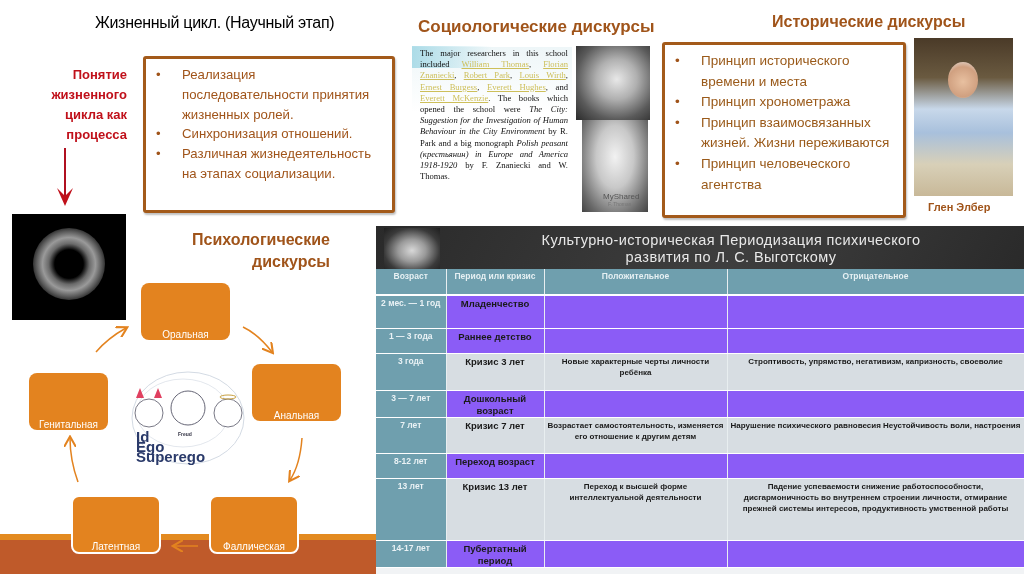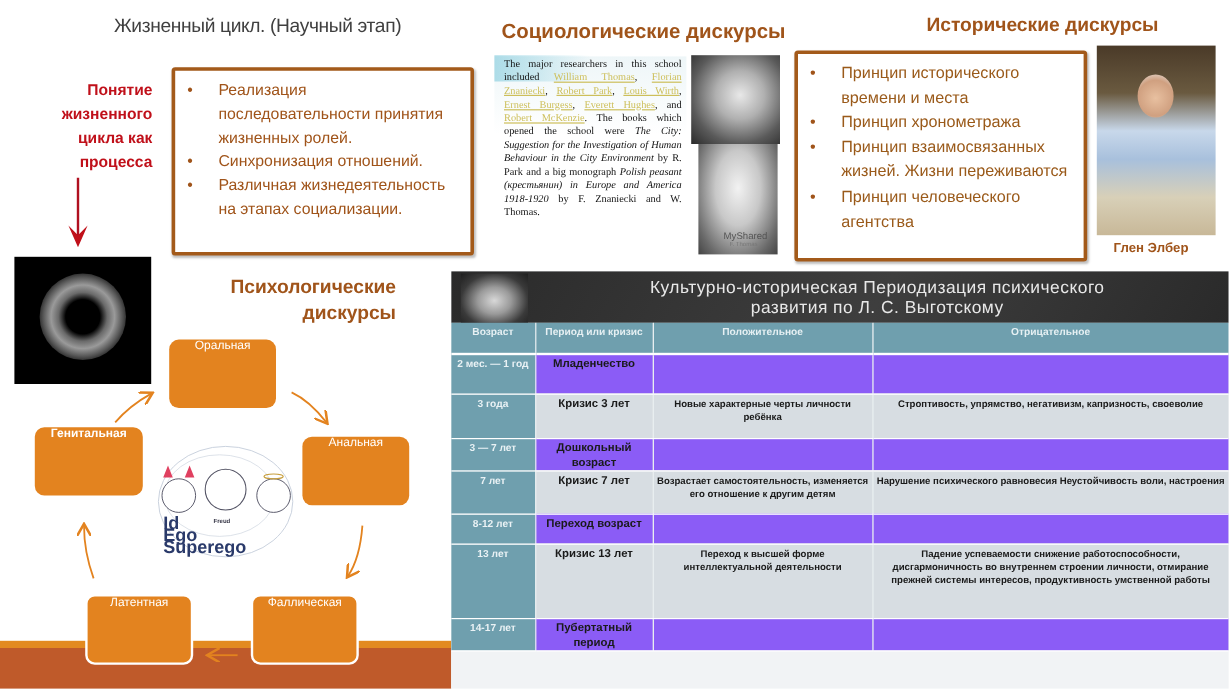--- a/index.html
+++ b/index.html
@@ -6,21 +6,21 @@
   html, body { width: 1024px; height: 574px; overflow: hidden; background: #ffffff; }
   body { position: relative; font-family: "Liberation Sans", "DejaVu Sans", sans-serif; }
 
   .abs { position: absolute; }
 
   
   .band-top { left: 0; top: 534px; width: 376px; height: 6px; background: #e38a20; }
   .band { left: 0; top: 540px; width: 376px; height: 34px; background: #bf5a2a; }
 
   
-  .title-main { left: 95px; top: 14px; font-size: 16px; color: #404040; letter-spacing: -0.3px; }
+  .title-main { left: 95px; top: 14px; font-size: 16px; color: #000000; letter-spacing: -0.3px; }
   .title-soc { left: 418px; top: 17px; font-size: 17px; font-weight: bold; color: #a0541a; }
   .title-hist { left: 772px; top: 13px; font-size: 16px; font-weight: bold; color: #a0541a; }
   .title-psy { left: 170px; top: 229px; width: 160px; font-size: 16px; font-weight: bold; color: #a0541a; text-align: right; line-height: 22px; }
 
   
   .concept { left: 22px; top: 65px; width: 105px; font-size: 13px; font-weight: bold; color: #c0101a; text-align: right; line-height: 20px; }
   .red-arrow { left: 55px; top: 148px; width: 20px; height: 62px; }
 
   
   .box { border: 3px solid #a35a1a; border-radius: 3px; background: #fff; box-shadow: 1px 2px 2px rgba(0,0,0,0.25); }
@@ -46,27 +46,27 @@
   
   .photo-elder { left: 914px; top: 38px; width: 99px; height: 158px; background: linear-gradient(180deg, #4a3a28 0%, #6a5a40 25%, #c8d8ea 45%, #a8c0dc 60%, #d8d0b8 80%, #c8b898 100%); }
   .elder-head { left: 948px; top: 62px; width: 30px; height: 36px; border-radius: 50%; background: radial-gradient(circle at 50% 55%, #e8c0a0 0%, #d0a080 60%, #e8e8e8 100%); }
   .elder-caption { left: 928px; top: 201px; font-size: 11px; font-weight: bold; color: #a0541a; }
 
   
   .spiral { left: 12px; top: 214px; width: 114px; height: 106px; background: #000; }
   .spiral-ring { left: 33px; top: 228px; width: 72px; height: 72px; border-radius: 50%; background: radial-gradient(circle, #000 0%, #000 28%, #6a6a6a 40%, #9a9a9a 52%, #5a5a5a 64%, #1a1a1a 75%, #000 100%); }
 
   
-  .node { background: #e3831f; border-radius: 8px; color: #fff; font-size: 10px; display: flex; align-items: flex-start; justify-content: center; }
+  .node { background: #e3831f; border-radius: 8px; color: #fff; font-size: 10px; display: flex; align-items: flex-end; justify-content: center; }
   .node-border { border: 2px solid #fff; }
   .node-oral { left: 141px; top: 283px; width: 89px; height: 57px; }
   .node-anal { left: 252px; top: 364px; width: 89px; height: 57px; }
   .node-phallic { left: 209px; top: 495px; width: 90px; height: 59px; }
   .node-latent { left: 71px; top: 495px; width: 90px; height: 59px; }
-  .node-genital { left: 29px; top: 356px; width: 90px; height: 57px; font-weight: bold; }
+  .node-genital { left: 29px; top: 373px; width: 79px; height: 57px; }
 
   .freud { left: 128px; top: 368px; width: 118px; height: 100px; }
   .freud-label { left: 136px; top: 432px; font-size: 15px; font-weight: bold; color: #2a3a6a; line-height: 10px; }
 
   
   .vyg { left: 376px; top: 226px; width: 648px; height: 348px; background: #f1f3f5; overflow: hidden; }
   .vyg-head { left: 0; top: 0; width: 648px; height: 43px; background: linear-gradient(120deg, #2a2a2a 0%, #3e3e3e 55%, #2a2a2a 100%); }
   .vyg-portrait { left: 8px; top: 2px; width: 56px; height: 41px; background: radial-gradient(ellipse at 50% 55%, #d8d8d8 0%, #9a9a9a 35%, #3a3a3a 70%, #1e1e1e 100%); }
   .vyg-title { left: 70px; top: 6px; width: 570px; text-align: center; color: #e8e8e8; font-size: 14.5px; line-height: 17px; letter-spacing: 0.4px; }
   table.vt { position: absolute; left: 0; top: 43px; width: 648px; border-collapse: collapse; table-layout: fixed; }
@@ -109,21 +109,21 @@
 <div class="abs soc-swoosh"></div>
 <div class="abs soc-text">
   <span>The major researchers in this school included</span>
   <span class="link">William Thomas</span>,
   <span class="link">Florian Znaniecki</span>,
   <span class="link">Robert Park</span>,
   <span class="link">Louis Wirth</span>,
   <span class="link">Ernest Burgess</span>,
   <span class="link">Everett Hughes</span>,
   <span>and</span>
-  <span class="link">Robert McKenzie</span>.
+  <span class="link">Everett McKenzie</span>.
   <span>The books which opened the school were</span>
   <i>The City: Suggestion for the Investigation of Human Behaviour in the City Environment</i>
   <span>by R. Park and a big monograph</span>
   <i>Polish peasant (крестьянин) in Europe and America 1918-1920</i>
   <span>by F. Znaniecki and W. Thomas.</span>
 </div>
 <div class="abs photo photo-thomas"></div>
 <div class="abs photo photo-znaniecki"></div>
 <div class="abs myshared">MyShared</div>
 <div class="abs myshared-sub">F. Thomas</div>
@@ -207,20 +207,26 @@
         <th>Отрицательное</th>
       </tr>
     </thead>
     <tbody>
       <tr class="even" style="height:33px">
         <td class="age">2 мес. — 1 год</td>
         <td class="period">Младенчество</td>
         <td></td>
         <td></td>
       </tr>
+      <tr class="even" style="height:25px">
+        <td class="age">1 — 3 года</td>
+        <td class="period">Раннее детство</td>
+        <td></td>
+        <td></td>
+      </tr>
       <tr class="odd" style="height:37px">
         <td class="age">3 года</td>
         <td class="period">Кризис 3 лет</td>
         <td>Новые характерные черты личности ребёнка</td>
         <td>Строптивость, упрямство, негативизм, капризность, своеволие</td>
       </tr>
       <tr class="even" style="height:25px">
         <td class="age">3 — 7 лет</td>
         <td class="period">Дошкольный возраст</td>
         <td></td>

